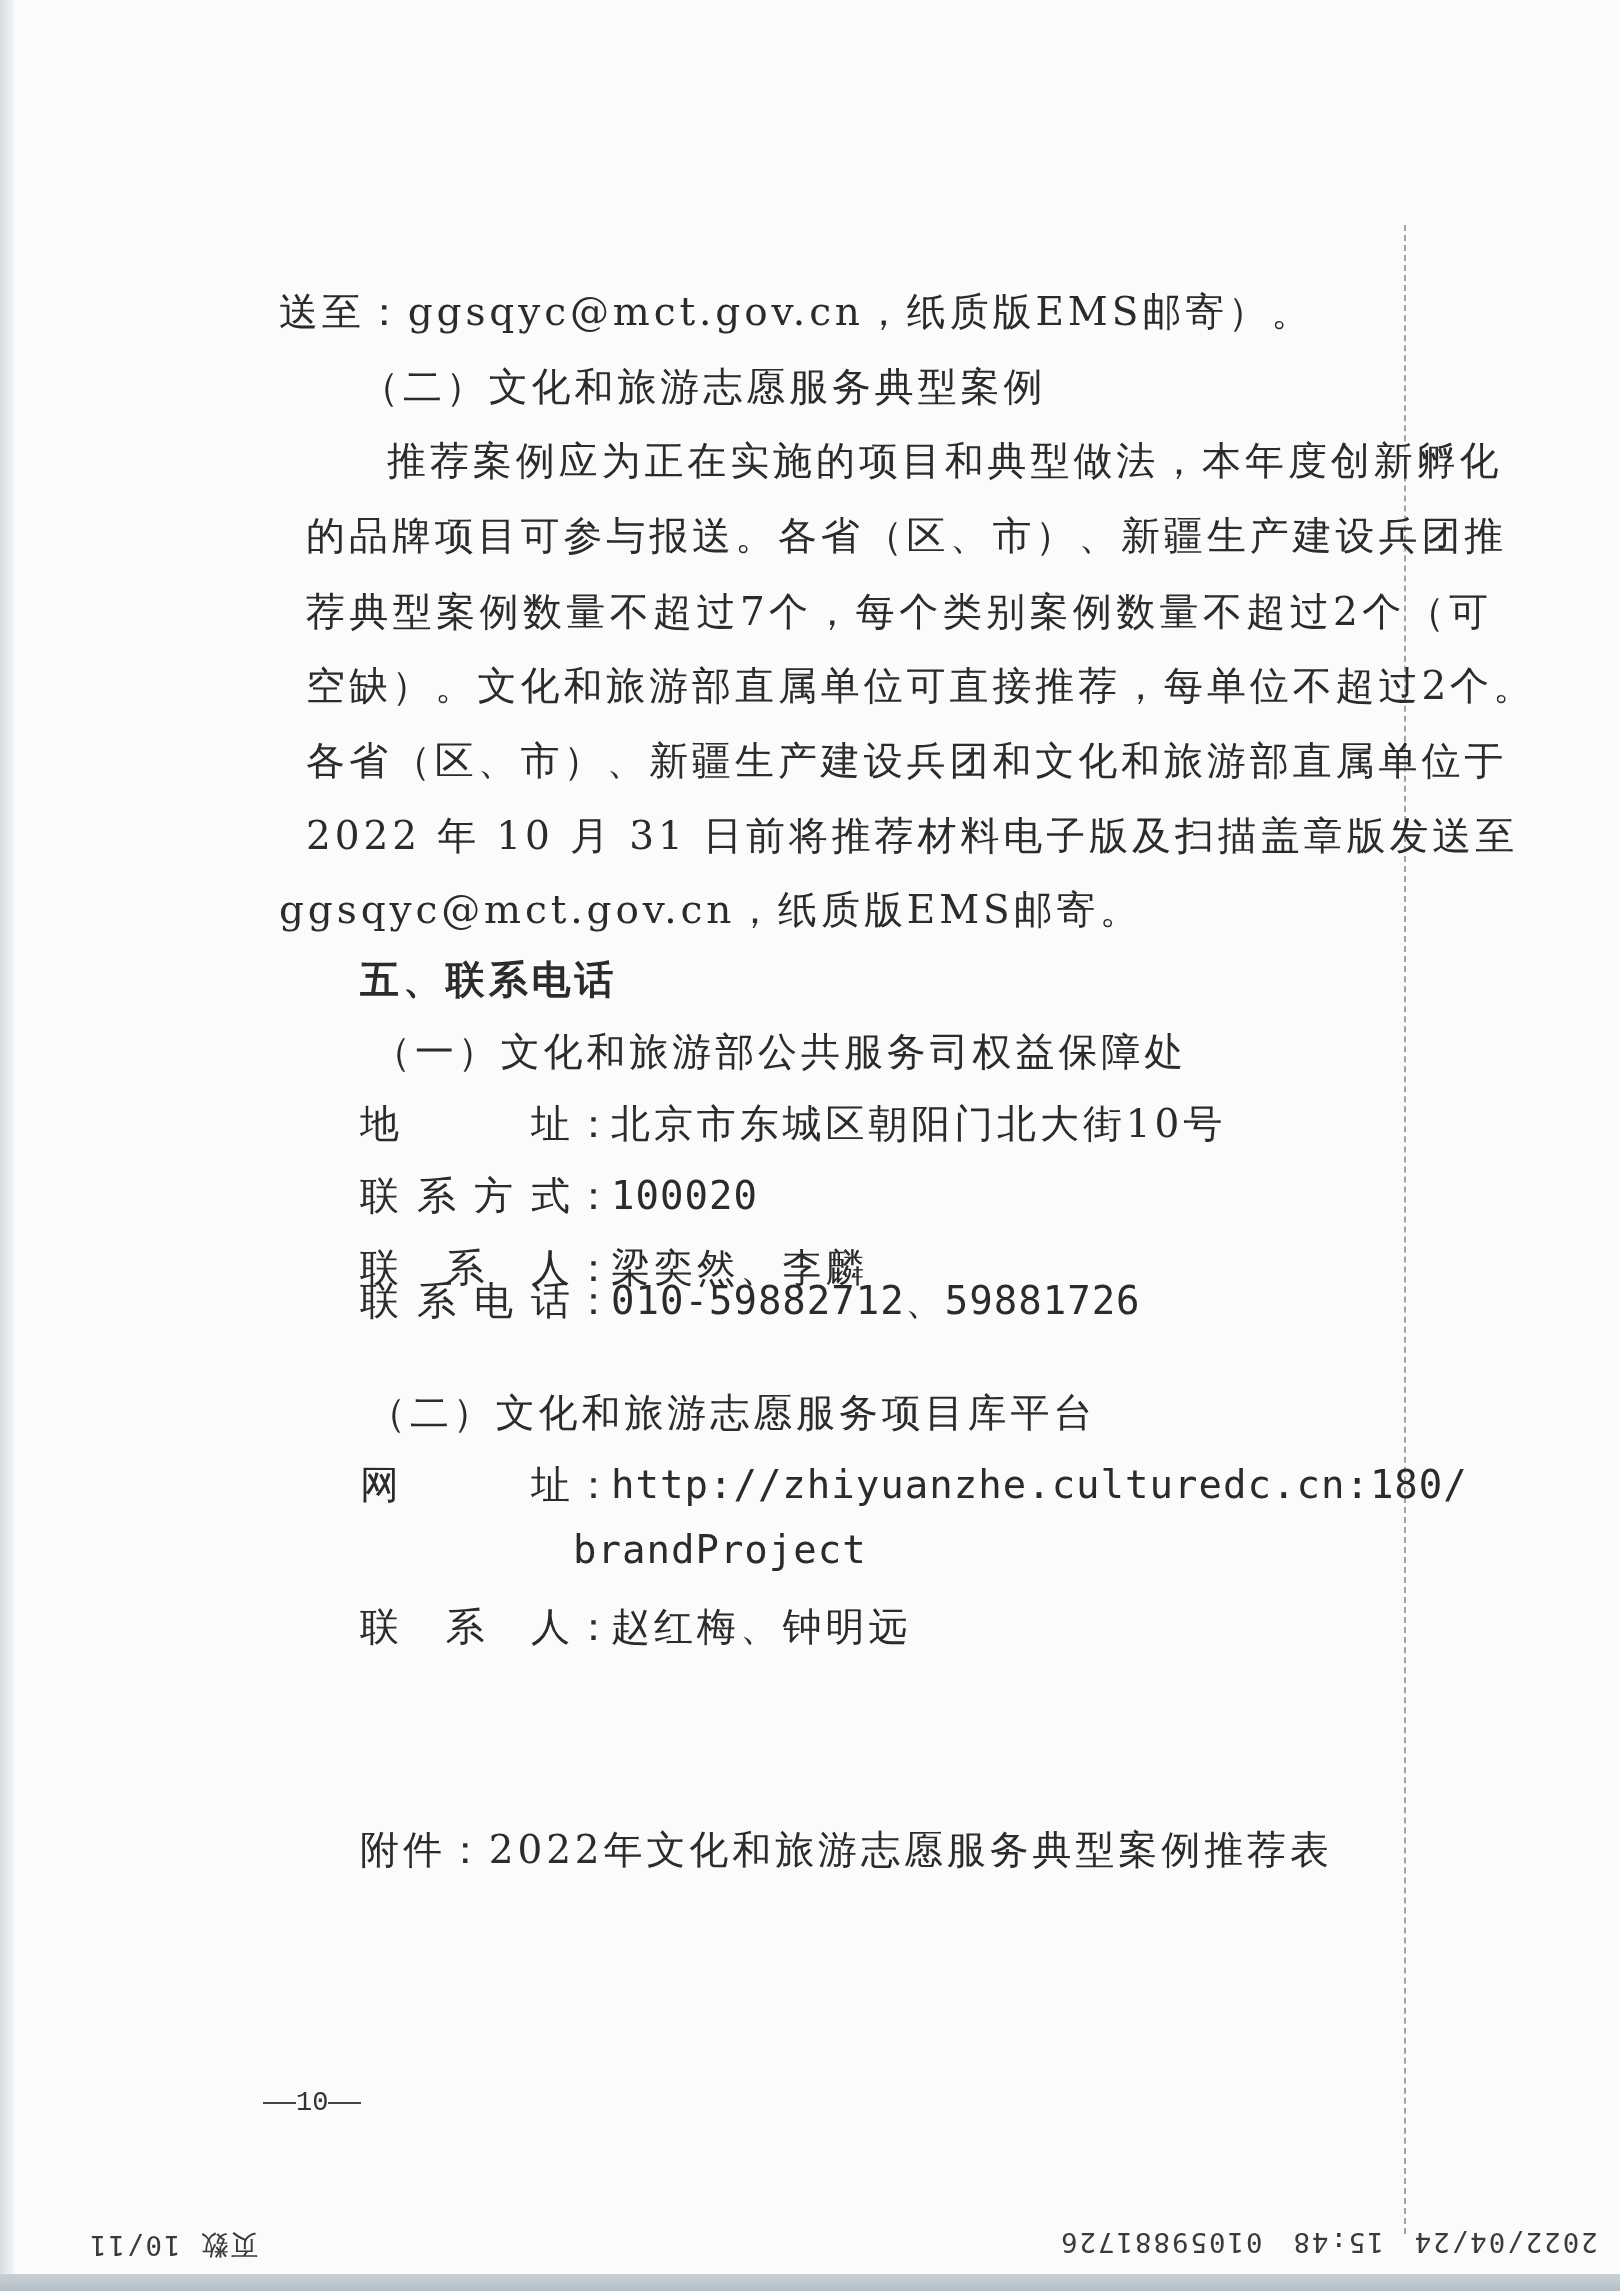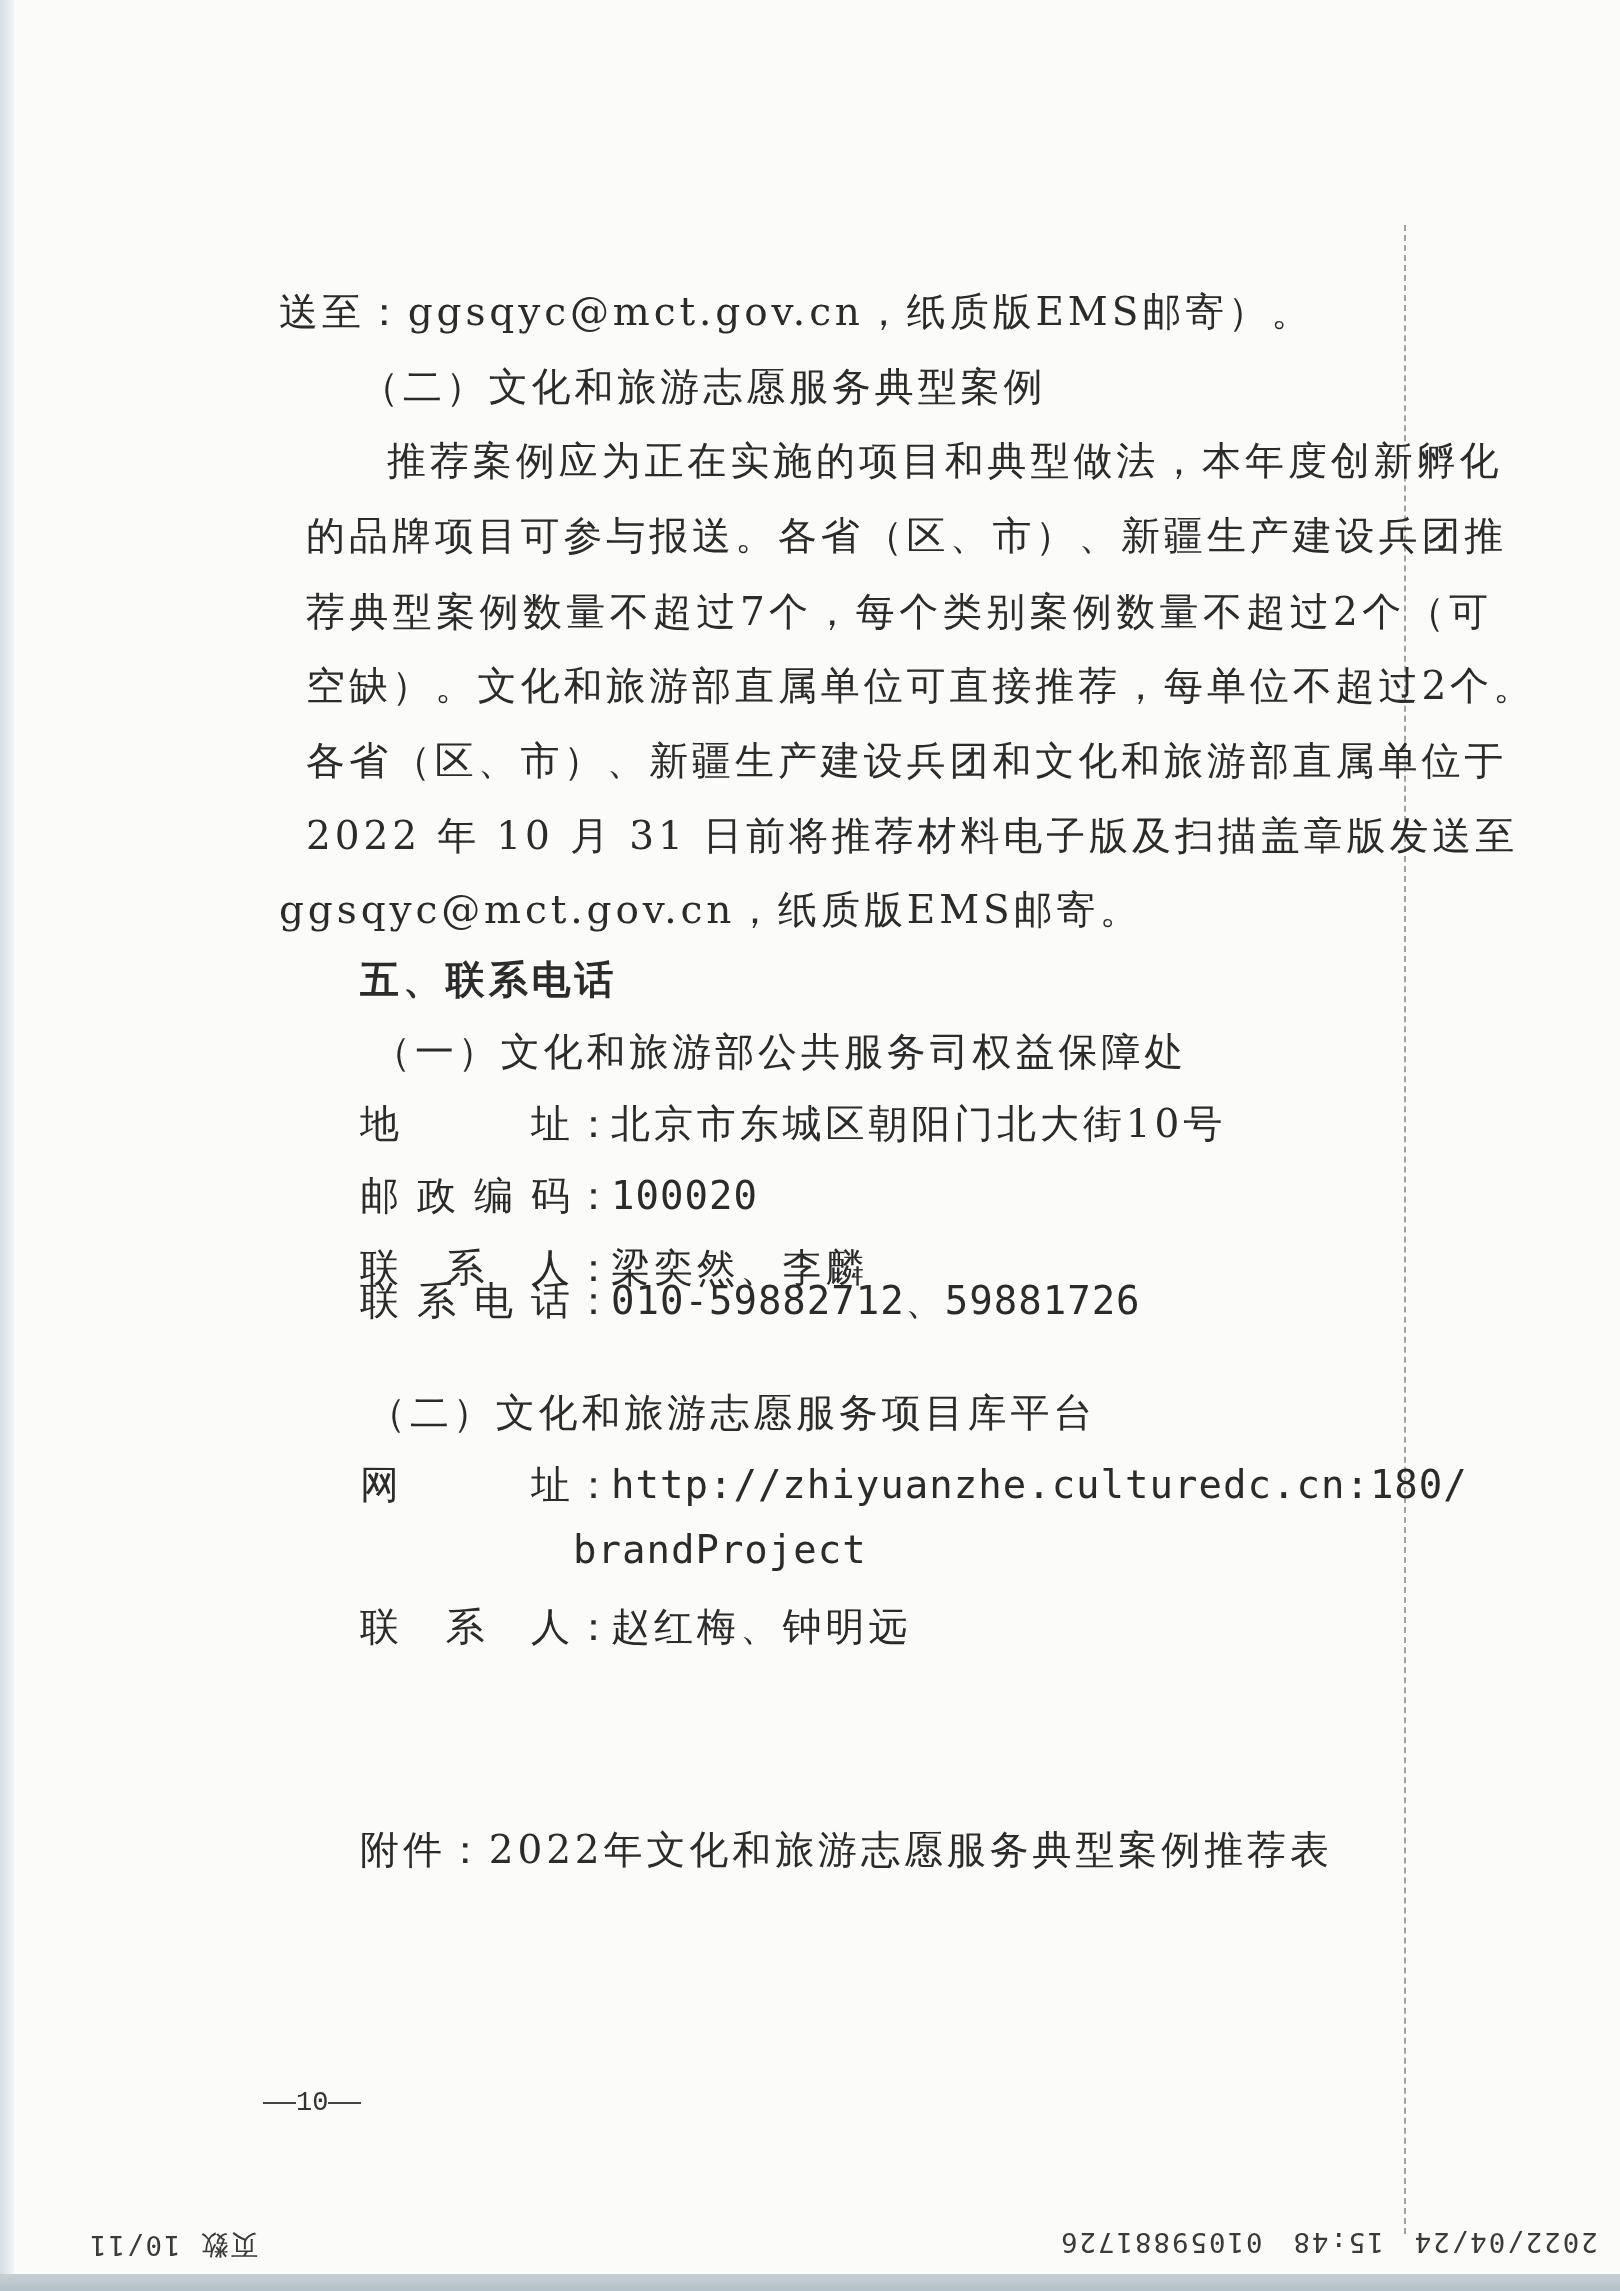--- a/index.html
+++ b/index.html
@@ -126,21 +126,21 @@
 
   <div class="line heading indent-2" style="top:686px; left:81px;">五、联系电话</div>
 
   <div class="line indent-2" style="top:758px; left:93px;">（一）文化和旅游部公共服务司权益保障处</div>
 
   <div class="line" style="top:830px; left:81px;">
     <span class="label">地址</span><span class="label-colon">：</span><span style="margin-left:37px;">北京市东城区朝阳门北大街10号</span>
   </div>
 
   <div class="line" style="top:902px; left:81px;">
-    <span class="label">邮政编码</span><span class="label-colon">：</span><span class="mono" style="margin-left:37px;">100020</span>
+    <span class="label">联系方式</span><span class="label-colon">：</span><span class="mono" style="margin-left:37px;">100020</span>
   </div>
 
   <div class="line" style="top:974px; left:81px;">
     <span class="label">联系人</span><span class="label-colon">：</span><span style="margin-left:37px;">梁奕然、李麟</span>
   </div>
 
   <div class="line" style="top:1007px; left:81px;">
     <span class="label">联系电话</span><span class="label-colon">：</span><span class="mono" style="margin-left:37px;">010-59882712、59881726</span>
   </div>
 

